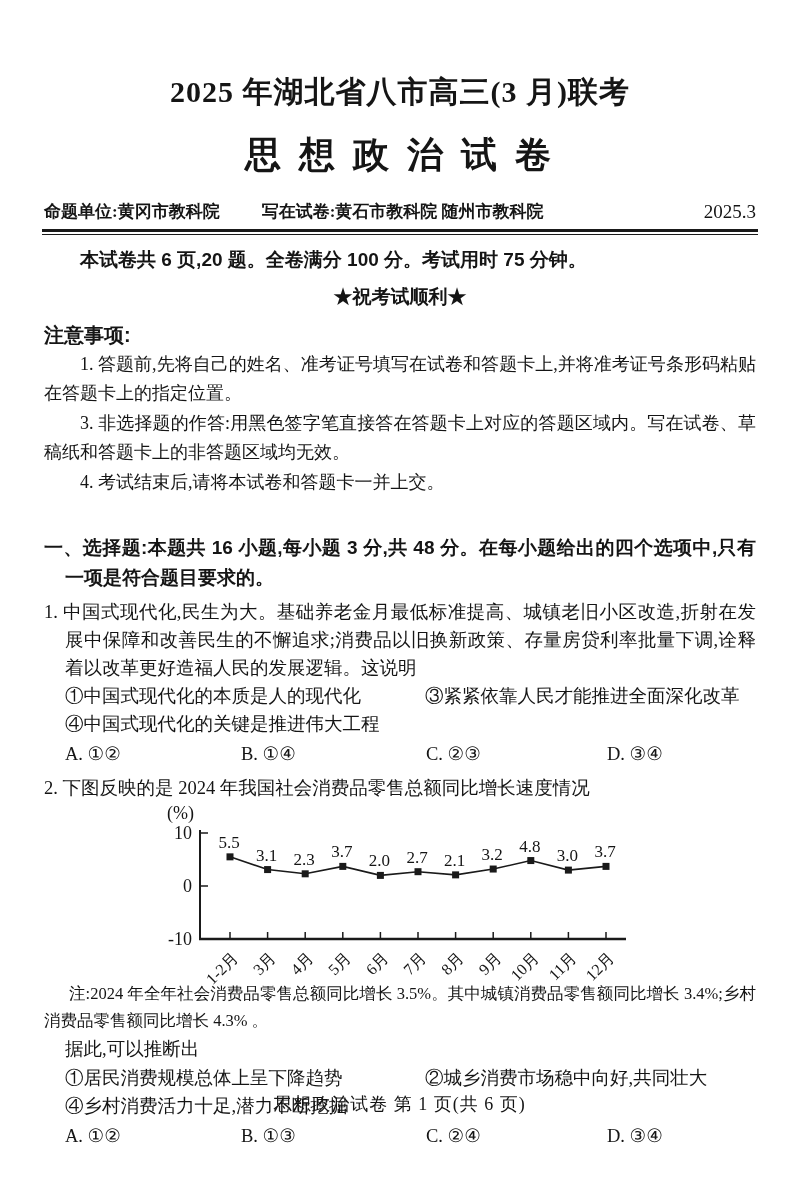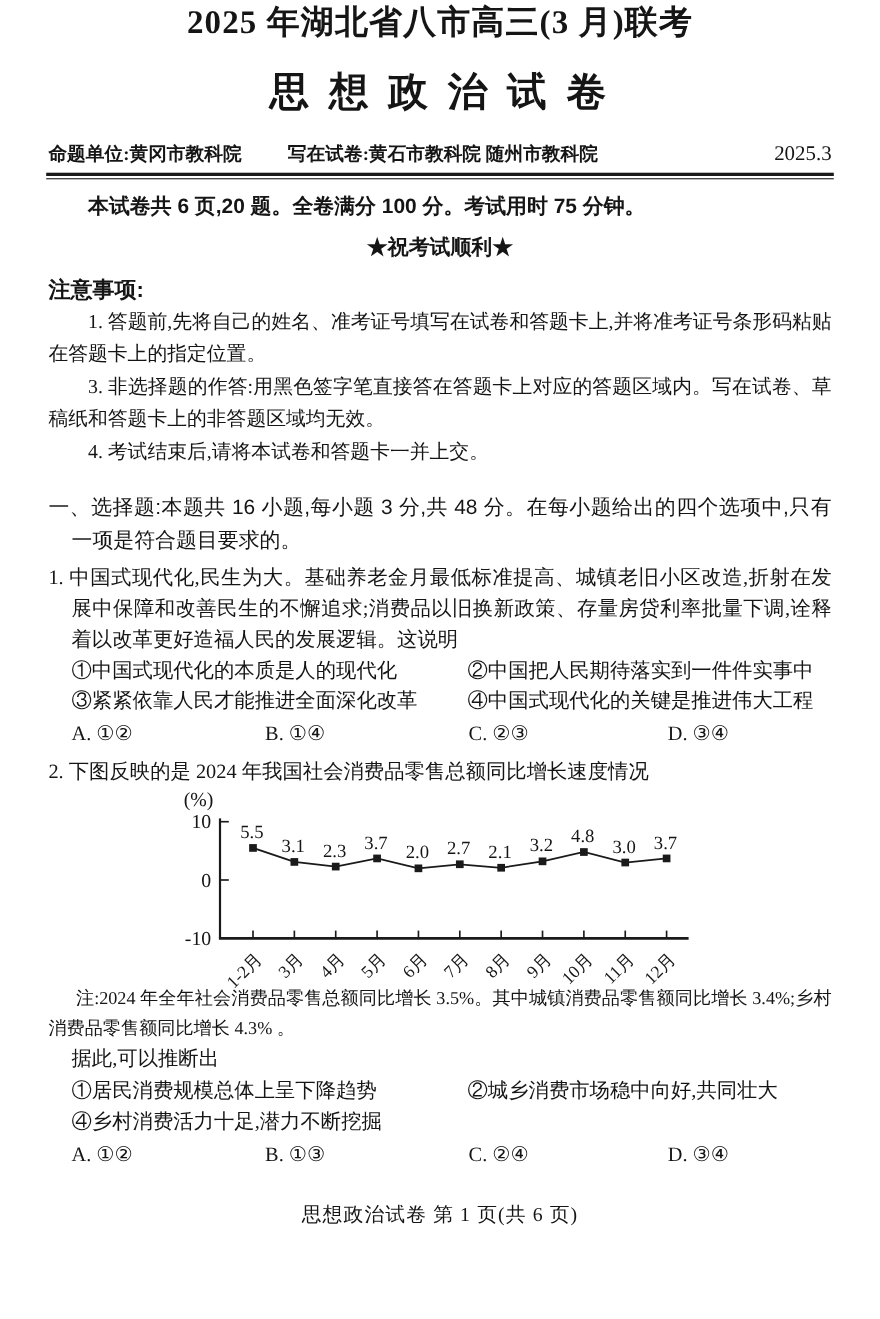--- a/index.html
+++ b/index.html
@@ -2,21 +2,21 @@
 <html><head>
 <meta charset="utf-8">
 <style>
   html,body{margin:0;padding:0;background:#e8e8e8;}
   .page{
     width:800px;height:1199px;background:#ffffff;position:relative;
     margin:0 auto;overflow:hidden;color:#151515;
     font-family:"Liberation Serif","DejaVu Serif",serif;
   }
   .title{
-    margin:0;text-align:center;
+    margin:16px;padding-top:56px;text-align:center;
     font-size:30px;font-weight:bold;letter-spacing:1px;
   }
   .subtitle{
     margin-top:18px;text-align:center;font-size:36px;font-weight:bold;
     font-family:"Liberation Sans","DejaVu Sans",sans-serif;letter-spacing:4px;
   }
   .info-row{
     display:flex;align-items:flex-end;margin:20px 44px 0 44px;
     font-size:17px;font-weight:bold;
   }
@@ -33,21 +33,21 @@
   .wish{ text-align:center;font-size:19px;font-weight:bold;margin-top:11px; }
   .notice-title{
     margin:12px 44px 0 44px;font-size:20px;font-weight:bold;
     font-family:"Liberation Sans","DejaVu Sans",sans-serif;
   }
   .notice-item{
     margin:1px 44px 0 44px;font-size:18px;line-height:29px;
     text-indent:36px;text-align:justify;
   }
   .section-header{
-    margin:22px 44px 0 44px;font-size:19px;line-height:30px;font-weight:normal;
+    margin:36px 44px 0 44px;font-size:19px;line-height:30px;font-weight:bold;
     font-family:"Liberation Sans","DejaVu Sans",sans-serif;
     padding-left:21px;text-indent:-21px;text-align:justify;
   }
   .question-stem{
     margin:5px 44px 0 44px;font-size:18.5px;line-height:28px;
     padding-left:21px;text-indent:-21px;text-align:justify;
   }
   .statement-grid{
     margin:1px 44px 0 44px;padding-left:21px;
     font-size:18.5px;line-height:27.5px;
@@ -94,21 +94,20 @@
   <div class="notice-title">注意事项:</div>
   <p class="notice-item">1. 答题前,先将自己的姓名、准考证号填写在试卷和答题卡上,并将准考证号条形码粘贴在答题卡上的指定位置。</p>
   <p class="notice-item">3. 非选择题的作答:用黑色签字笔直接答在答题卡上对应的答题区域内。写在试卷、草稿纸和答题卡上的非答题区域均无效。</p>
   <p class="notice-item">4. 考试结束后,请将本试卷和答题卡一并上交。</p>
 
   <div class="section-header">一、选择题:本题共 16 小题,每小题 3 分,共 48 分。在每小题给出的四个选项中,只有一项是符合题目要求的。</div>
 
   <p class="question-stem"><span>1.</span> <span>中国式现代化,民生为大。基础养老金月最低标准提高、城镇老旧小区改造,折射在发展中保障和改善民生的不懈追求;消费品以旧换新政策、存量房贷利率批量下调,诠释着以改革更好造福人民的发展逻辑。这说明</span></p>
   <div class="statement-grid">
     <span>①中国式现代化的本质是人的现代化</span>
-    <span>②中国把人民期待落实到一件件实事中</span>
     <span>③紧紧依靠人民才能推进全面深化改革</span>
     <span>④中国式现代化的关键是推进伟大工程</span>
   </div>
   <div class="choice-row">
     <span>A. ①②</span>
     <span>B. ①④</span>
     <span>C. ②③</span>
     <span>D. ③④</span>
   </div>
 

